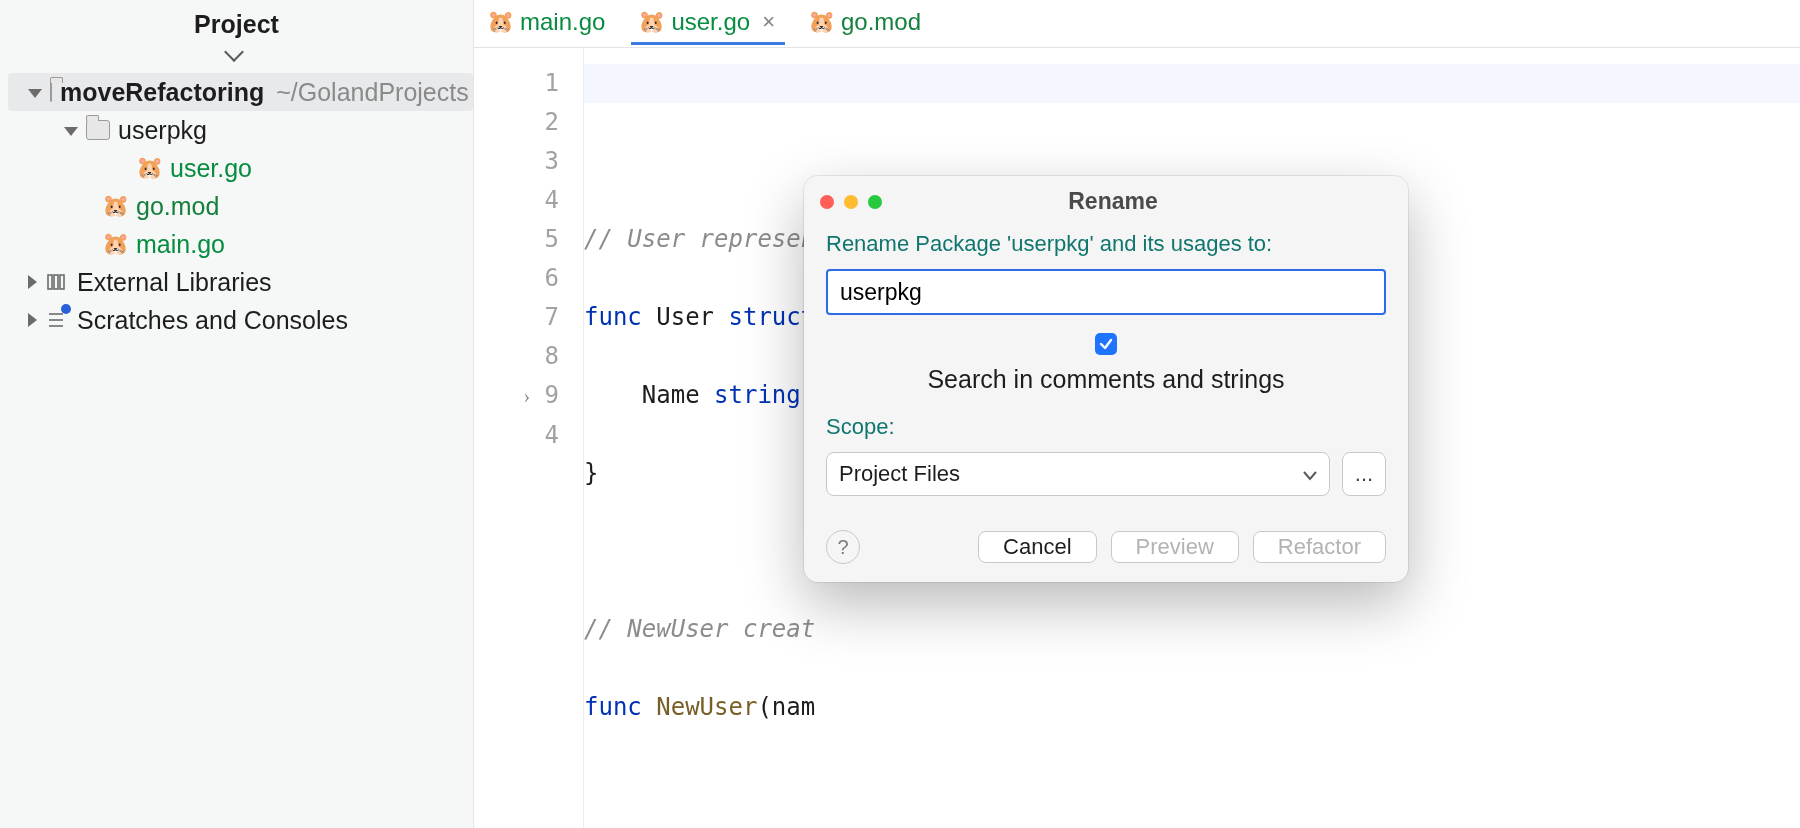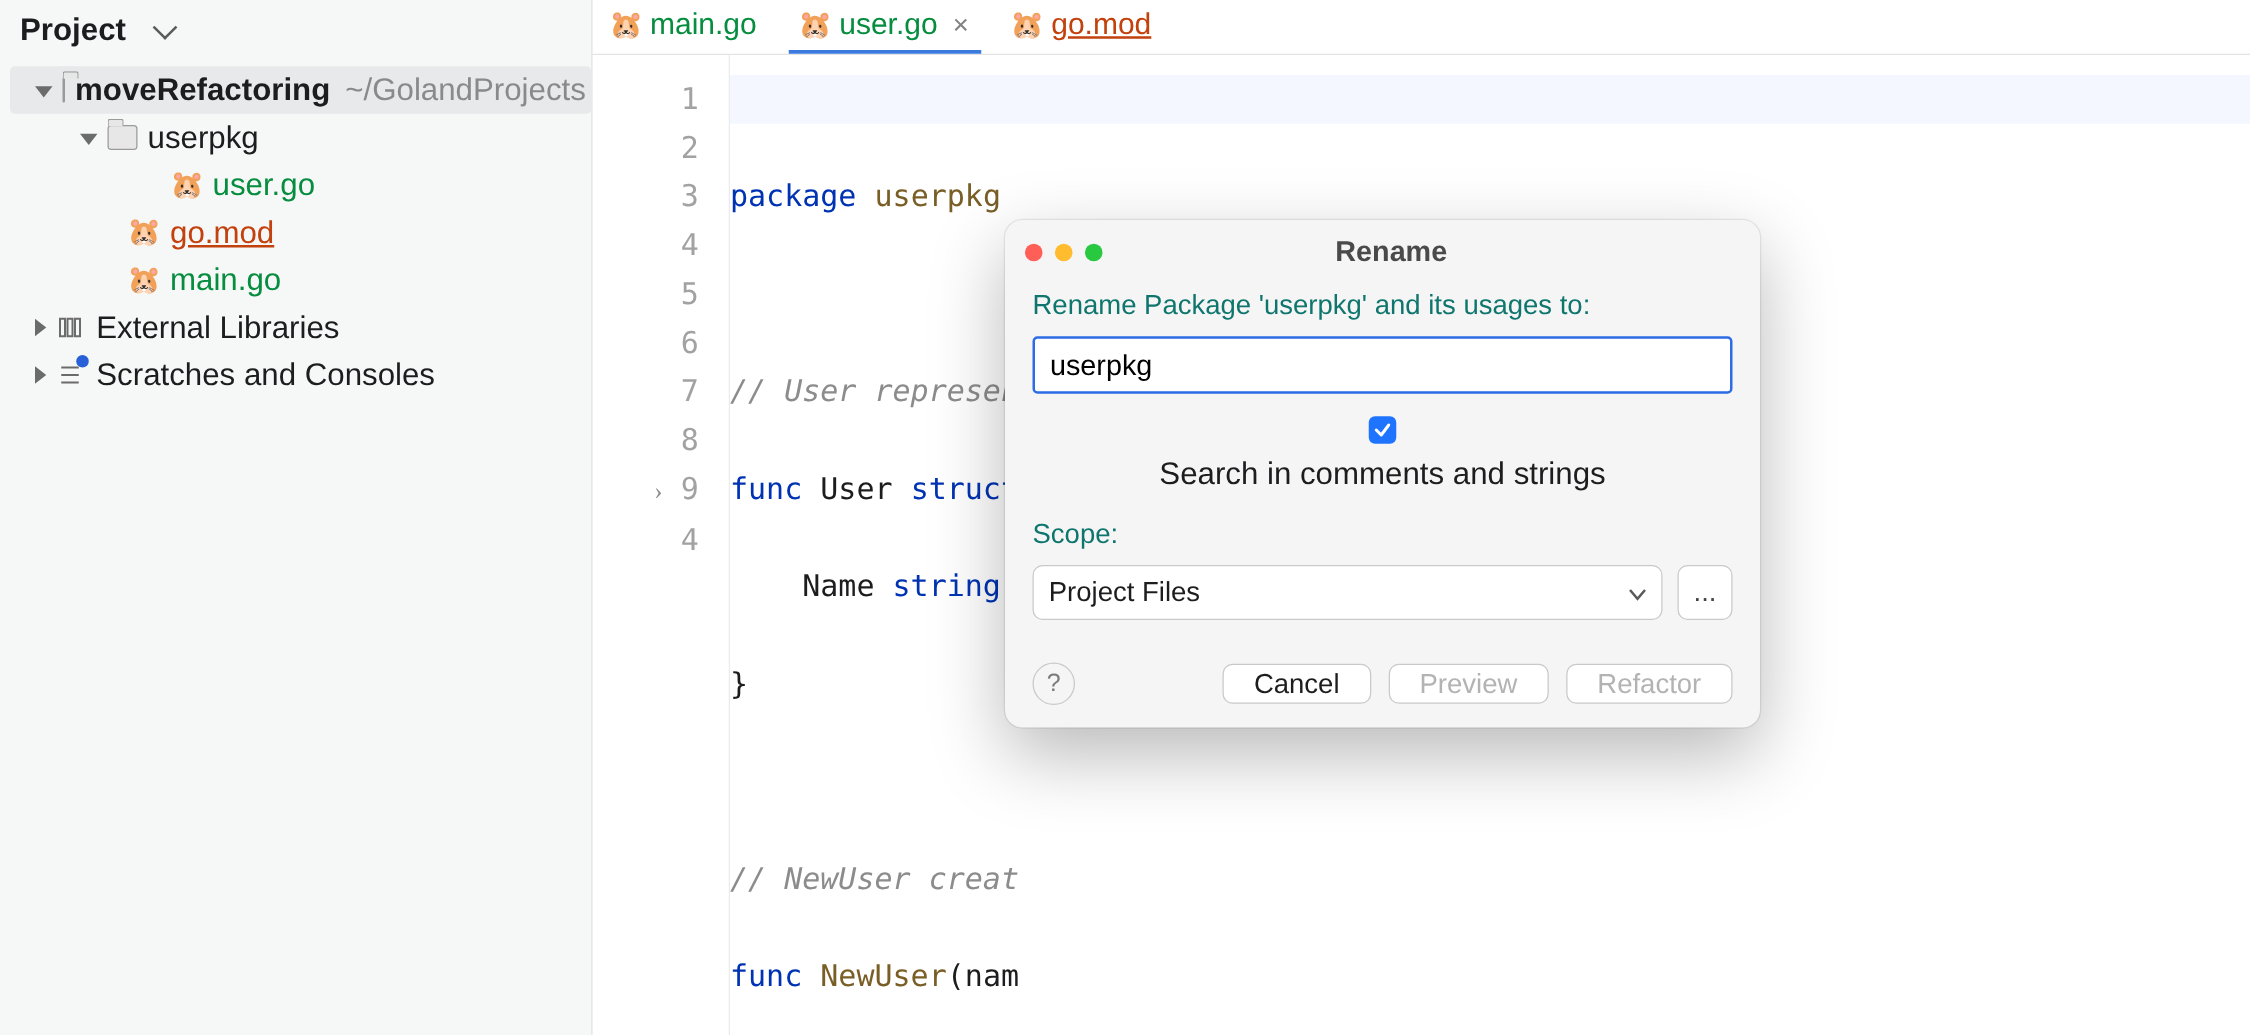--- a/index.html
+++ b/index.html
@@ -18,23 +18,24 @@
   .sidebar {
     width: 474px;
     background: #f6f7f7;
     border-right: 1px solid #e4e4e4;
     display: flex;
     flex-direction: column;
   }
   .sidebar-header {
     display: flex;
     align-items: center;
-    gap: 24px;
+    gap: 12px;
     padding: 10px 16px;
     font-weight: 700;
+    flex-direction: column;
   }
   .chev {
     width: 14px; height: 14px;
     display: inline-block;
     border-right: 2px solid #5a5a5a;
     border-bottom: 2px solid #5a5a5a;
     transform: rotate(45deg);
     margin-right: 6px;
     margin-top: -6px;
   }
@@ -103,21 +104,21 @@
   .scratch-icon::after{
     content:"";
     position:absolute;
     right:-2px; top:-4px;
     width:10px;height:10px;border-radius:50%;
     background:#2860d8;
   }
   .subtle { color:#8a8a8a; font-weight:400; margin-left:4px;}
   .name-bold { font-weight:700; }
   .name-green{ color:#068d3f; }
-  .name-red  { color:#c2410c;text-decoration:underline; }
+  .name-red  { color:#15803d; }
 
   
   .editor {
     flex: 1;
     display: flex;
     flex-direction: column;
   }
   .tabs {
     display: flex;
     align-items: center;
@@ -308,21 +309,20 @@
         <div>4</div>
         <div>5</div>
         <div>6</div>
         <div>7</div>
         <div>8</div>
         <div><span class="fold-marker">›</span> <span>9</span></div>
         <div>4</div>
       </div>
       <div class="code">
         <div class="hl-line"></div>
-<div style="position:relative"><span class="tok-kw">package</span> <span class="tok-id">userpkg</span></div>
 <div> </div>
 <div><span class="tok-cm">// User represents a User in the system.</span></div>
 <div><span class="tok-kw">func</span> <span>User</span> <span class="tok-kw">struct</span></div>
 <div>    <span>Name</span> <span class="tok-kw">string</span></div>
 <div><span>}</span></div>
 <div> </div>
 <div><span class="tok-cm">// NewUser creat</span></div>
 <div><span class="tok-kw">func</span> <span class="tok-id">NewUser</span><span>(nam</span></div>
       </div>
     </div>

